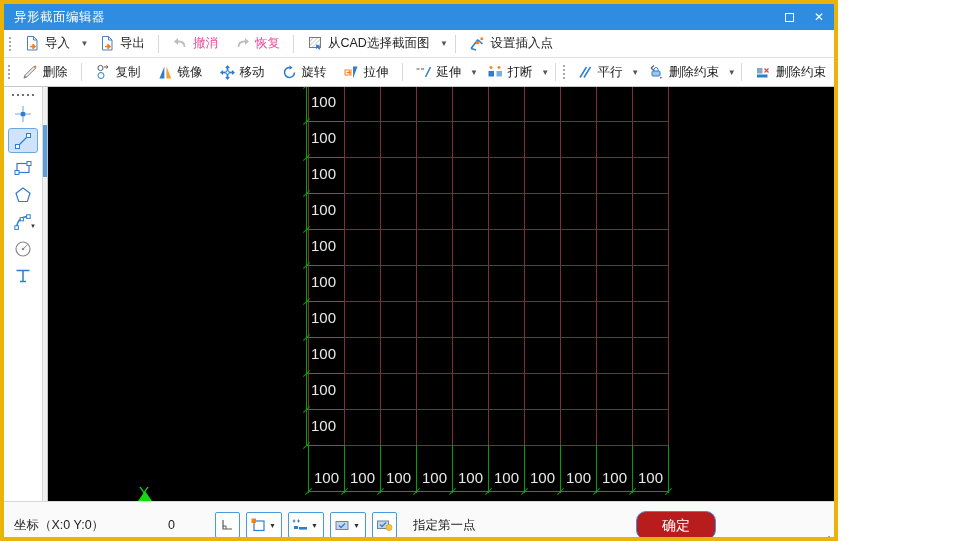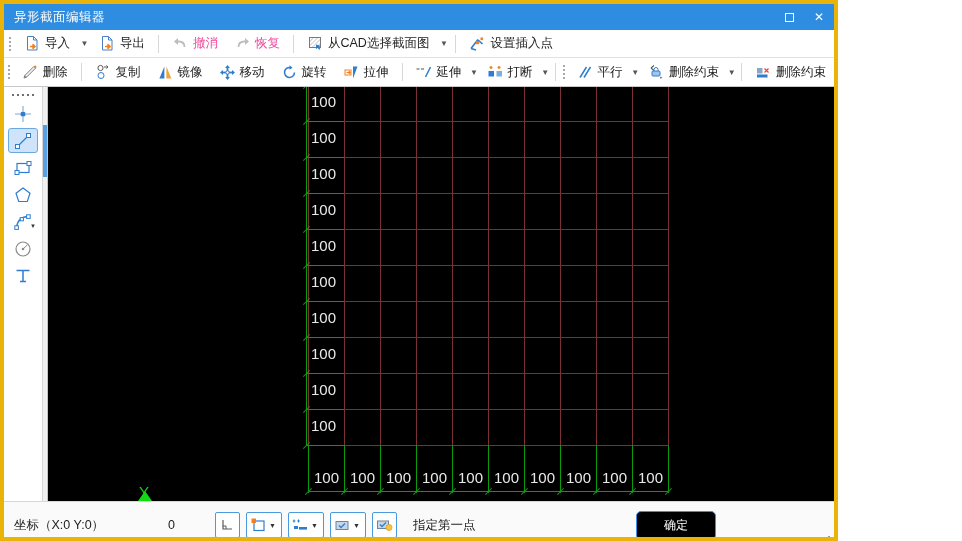--- a/index.html
+++ b/index.html
@@ -81,23 +81,23 @@
   
   .statusbar{height:46px;background:#fafafa;border-top:1px solid #d7d7d7;
              display:flex;align-items:center;position:relative;}
   .coordlbl{margin-left:10px;font-size:12.5px;color:#222;}
   .coordval{margin-left:64px;font-size:12.5px;color:#222;}
   .sgroup{display:flex;align-items:center;margin-left:40px;}
   .sbtn{display:flex;align-items:center;height:24px;border:1px solid #4a9ade;border-radius:2px;
         background:#fff;margin-right:6px;padding:0 3px;cursor:default;}
   .sbtn .caret{color:#333;font-size:7px;width:11px;}
   .hint{margin-left:10px;font-size:12.5px;color:#222;}
-  .okbtn{position:absolute;right:118px;top:9px;width:78px;height:27px;background:#000000;
-         color:#fff;border:1px solid #3a8ee6;border-radius:5px;display:flex;
-         align-items:center;justify-content:center;font-size:12px;cursor:default;}
+  .okbtn{position:absolute;right:118px;top:9px;width:78px;height:27px;background:#b91c1c;
+         color:#fff;border:1px solid #3a8ee6;border-radius:10px;display:flex;
+         align-items:center;justify-content:center;font-size:14px;cursor:default;}
   .cancelbtn{position:absolute;right:18px;top:9px;width:88px;height:27px;background:#fff;
              color:#222;border:1px solid #cfcfcf;border-radius:3px;display:flex;
              align-items:center;justify-content:center;font-size:12.5px;cursor:default;}
   .resizer{position:absolute;right:3px;bottom:2px;width:10px;height:10px;}
   .resizer i{position:absolute;width:2px;height:2px;background:#9a9a9a;}
 </style>
 </head>
 <body>
 
 <div class="app">

